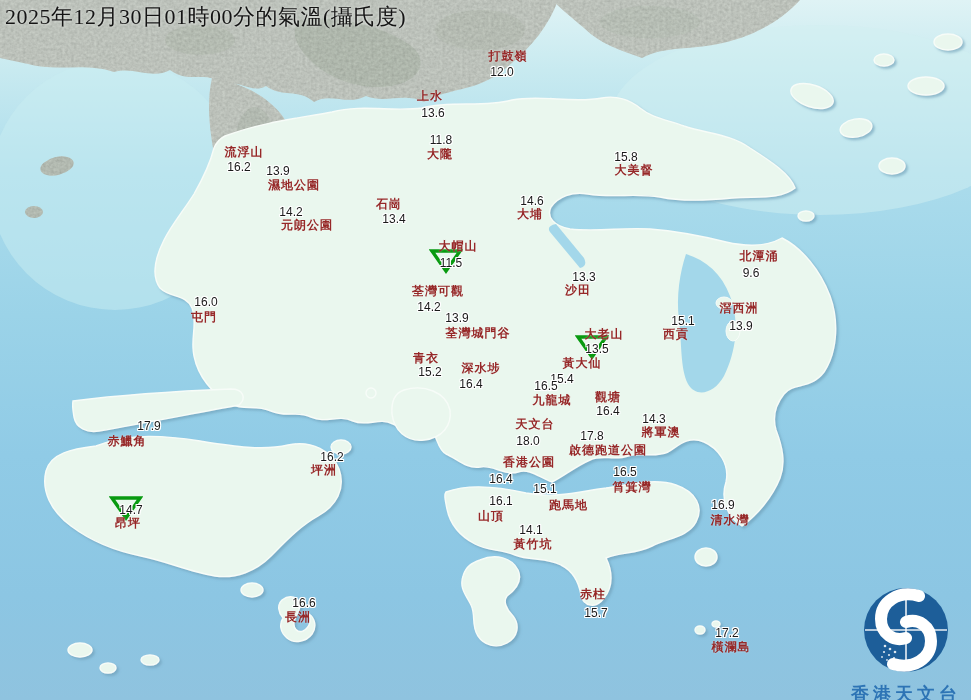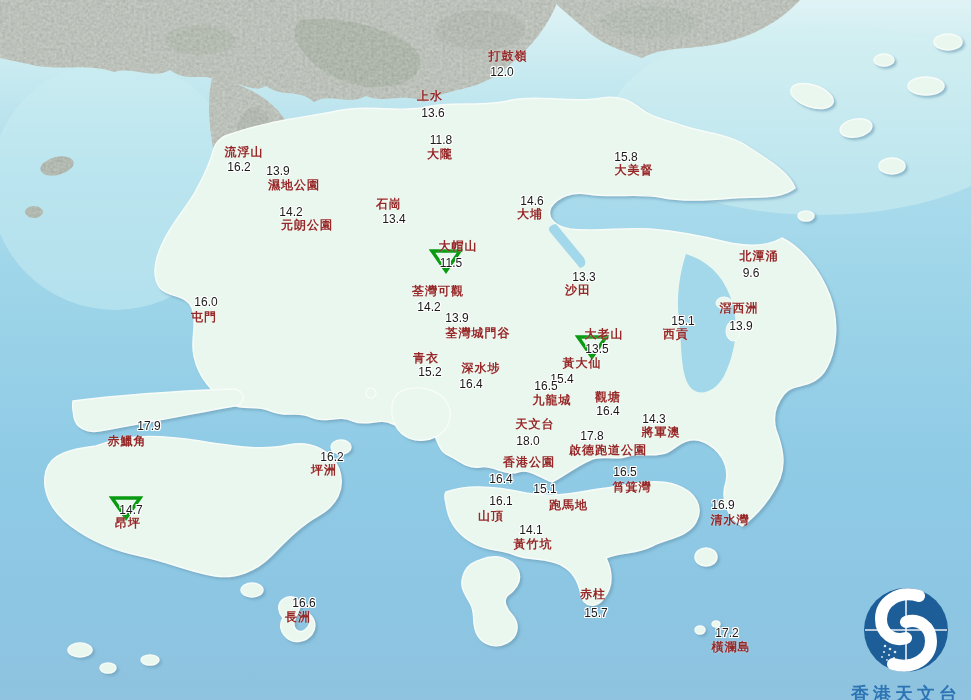--- a/index.html
+++ b/index.html
@@ -165,20 +165,21 @@
         C676,296 680,272 686,254 Z"></path>
       <path d="M556,224 L584,258
         Q588,266 580,268 L550,232 Q546,226 556,224 Z"></path>
     </g>
     <g fill="#eaf7ee" stroke="#f7fcf8" stroke-width="1">
       <ellipse cx="724" cy="303" rx="8" ry="6"></ellipse>
       <ellipse cx="733" cy="331" rx="7" ry="10"></ellipse>
     </g>
   </svg>
 
+  <h1 class="title">2025年12月30日01時00分的氣溫(攝氏度)</h1>
 
   <div class="stations">
       <span class="sname" style="left: 508px; top: 56px;">打鼓嶺</span>
       <span class="stemp" style="left: 502px; top: 72px;">12.0</span>
       <span class="sname" style="left: 430px; top: 96px;">上水</span>
       <span class="stemp" style="left: 433px; top: 113px;">13.6</span>
       <span class="sname" style="left: 440px; top: 154px;">大隴</span>
       <span class="stemp" style="left: 441px; top: 140px;">11.8</span>
       <span class="sname" style="left: 244px; top: 152px;">流浮山</span>
       <span class="stemp" style="left: 239px; top: 167px;">16.2</span>

